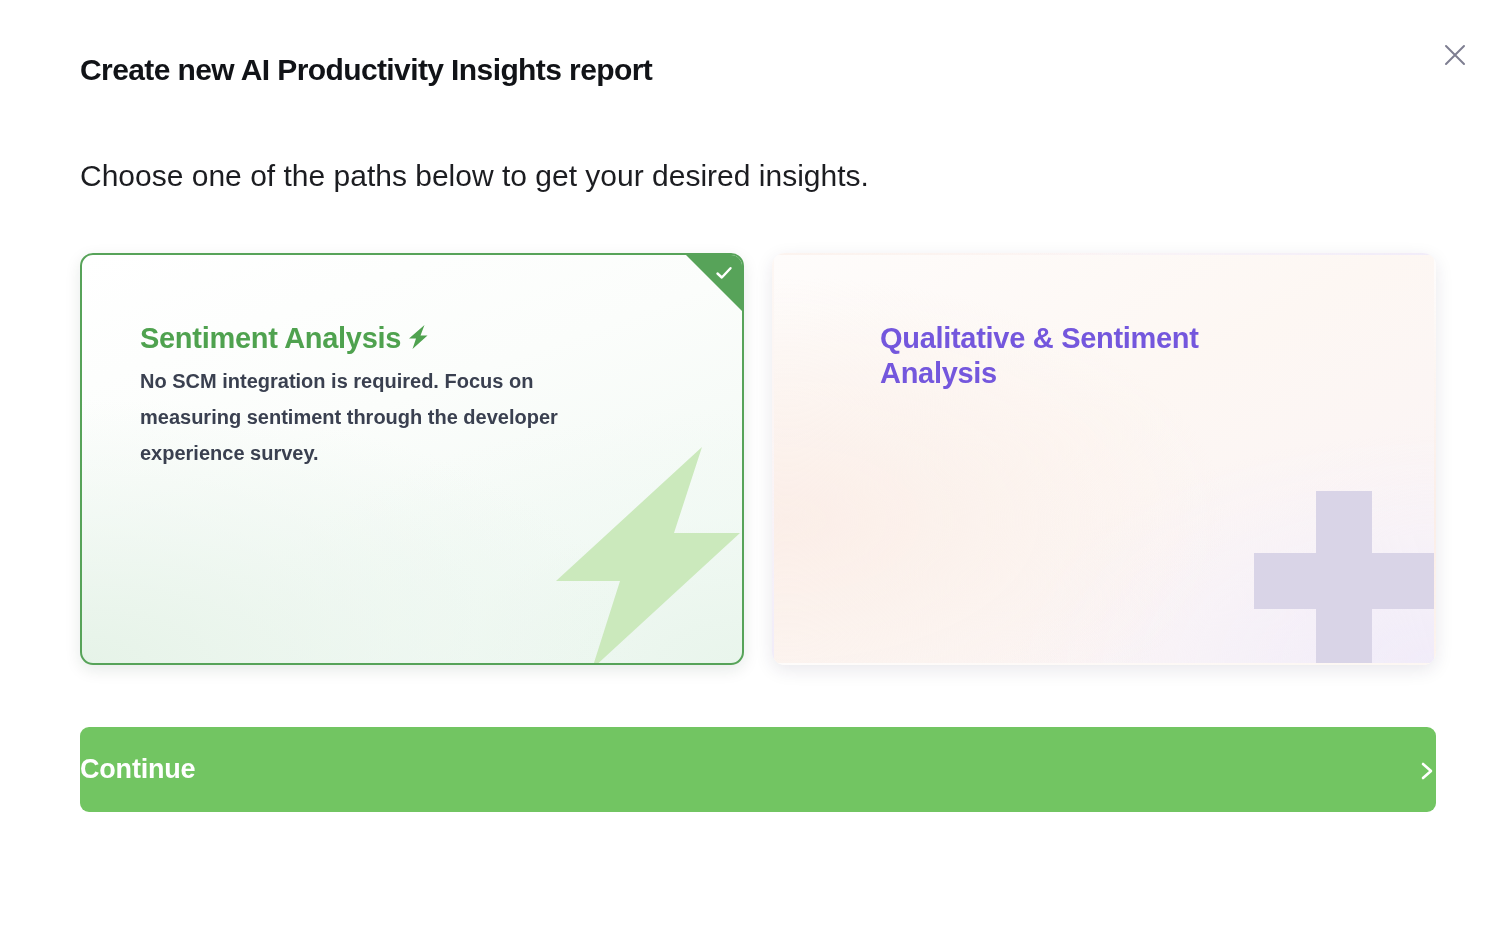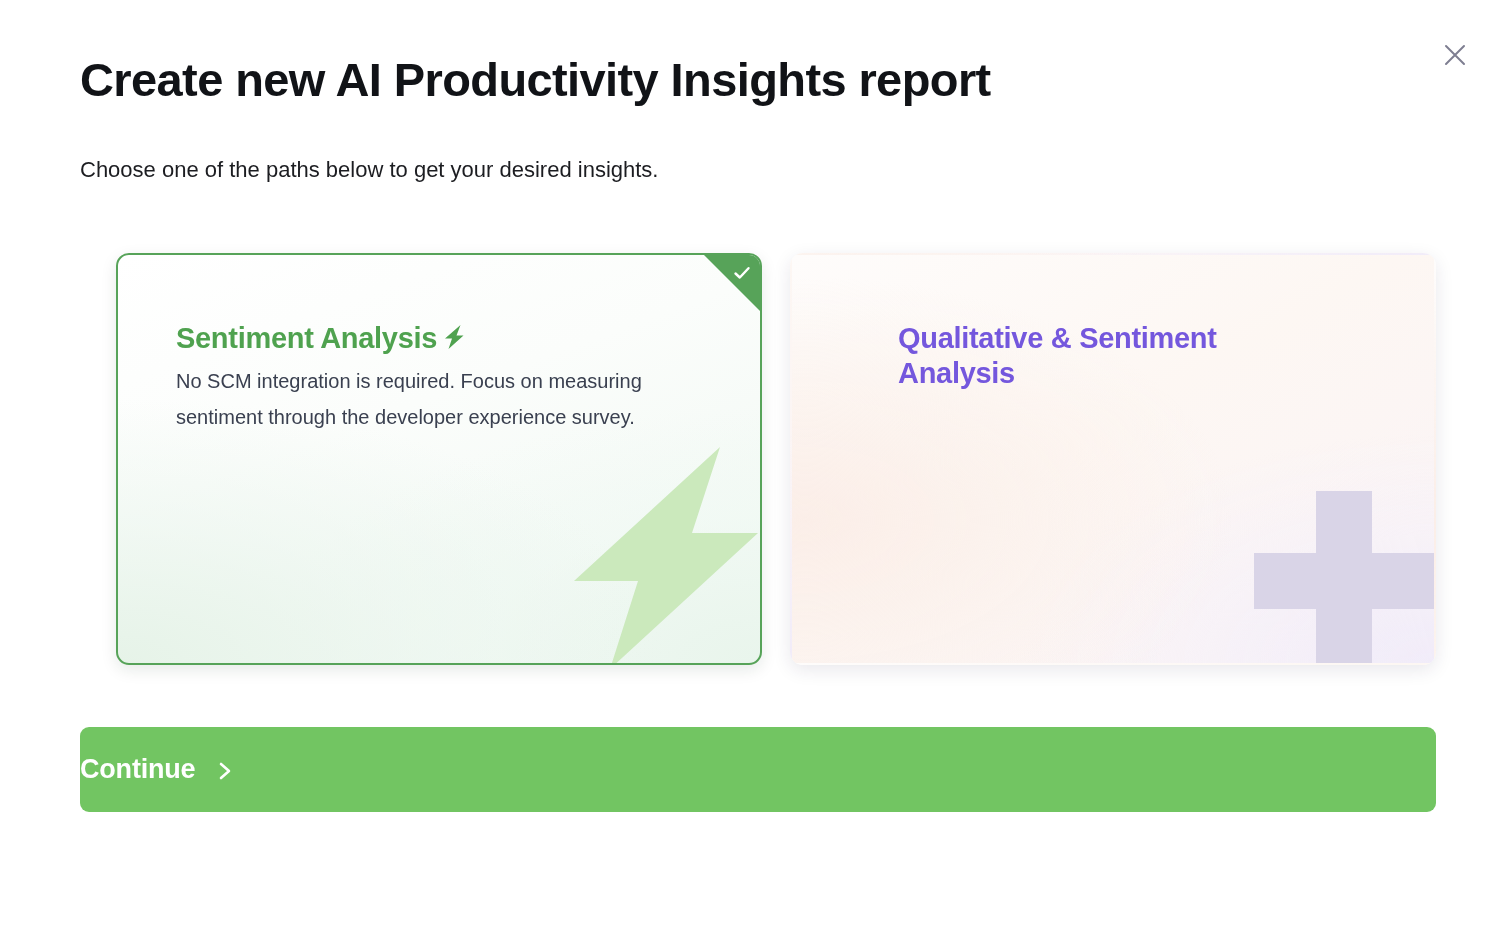--- a/index.html
+++ b/index.html
@@ -33,32 +33,32 @@
     background: transparent;
     border: none;
   }
   .close-btn svg { display: block; }
 
   
   .page-title {
     position: absolute;
     left: 80px;
     top: 52px;
-    font-size: 47px;
+    font-size: 30px;
     font-weight: 700;
     letter-spacing: -0.6px;
     color: #111317;
     line-height: 1.2;
   }
 
   .page-subtitle {
     position: absolute;
     left: 80px;
     top: 156px;
-    font-size: 22px;
+    font-size: 30px;
     font-weight: 400;
     color: #1c1d21;
     line-height: 1.3;
   }
 
   
   .cards {
     position: absolute;
     left: 80px;
     top: 253px;
@@ -76,21 +76,20 @@
     cursor: pointer;
   }
 
   .card-green {
     border: 2px solid #57a359;
     background:
       radial-gradient(120% 90% at 0% 100%, #e6f3e8 0%, rgba(234,245,237,0.55) 38%, rgba(255,255,255,0) 72%),
       radial-gradient(100% 80% at 100% 100%, #e9f5ec 0%, rgba(240,249,243,0.5) 45%, rgba(255,255,255,0) 78%),
       linear-gradient(160deg, #ffffff 0%, #fbfdfb 40%, #eef7f1 100%);
     box-shadow: 0 5px 16px rgba(22, 50, 30, 0.10);
-    margin-left: 36px;
   }
 
   .card-purple {
     border: 2px solid transparent;
     background:
       radial-gradient(95% 85% at 2% 65%, #fbeee8 0%, rgba(251,240,234,0.6) 34%, rgba(255,255,255,0) 70%),
       radial-gradient(80% 70% at 100% 100%, #f1ecf9 0%, rgba(244,240,250,0.5) 45%, rgba(255,255,255,0) 80%),
       linear-gradient(150deg, #fefcfb 0%, #fdf7f3 45%, #faf3f6 100%);
     box-shadow: 0 5px 18px rgba(40, 30, 70, 0.10);
   }
@@ -141,21 +140,21 @@
   .card-heading.green-h { color: #4fa24f; }
   .card-heading.purple-h { color: #7457dd; max-width: 440px; margin-left: 48px; }
 
   .bolt-inline { flex: 0 0 auto; position: relative; top: 2px; }
 
   .card-desc {
     font-size: 20px;
     line-height: 1.78;
     color: #3a4050;
     max-width: 500px;
-    font-weight: 400;
+    font-weight: 700;
   }
   .card-purple .card-desc { max-width: 530px; }
 
   
   .deco {
     position: absolute;
     pointer-events: none;
     z-index: 1;
   }
   .deco-bolt {
@@ -178,21 +177,21 @@
     background: #72c562;
     border: none;
     border-radius: 9px;
     color: #ffffff;
     font-family: "Liberation Sans", sans-serif;
     font-size: 27px;
     font-weight: 700;
     letter-spacing: -0.2px;
     display: flex;
     align-items: center;
-    justify-content: flex-start;
+    justify-content: space-between;
     gap: 22px;
     cursor: pointer;
   }
   .continue-btn .chev { display: block; position: relative; top: 1px; }
 </style>
 </head>
 <body>
 
 <div class="modal">
 

